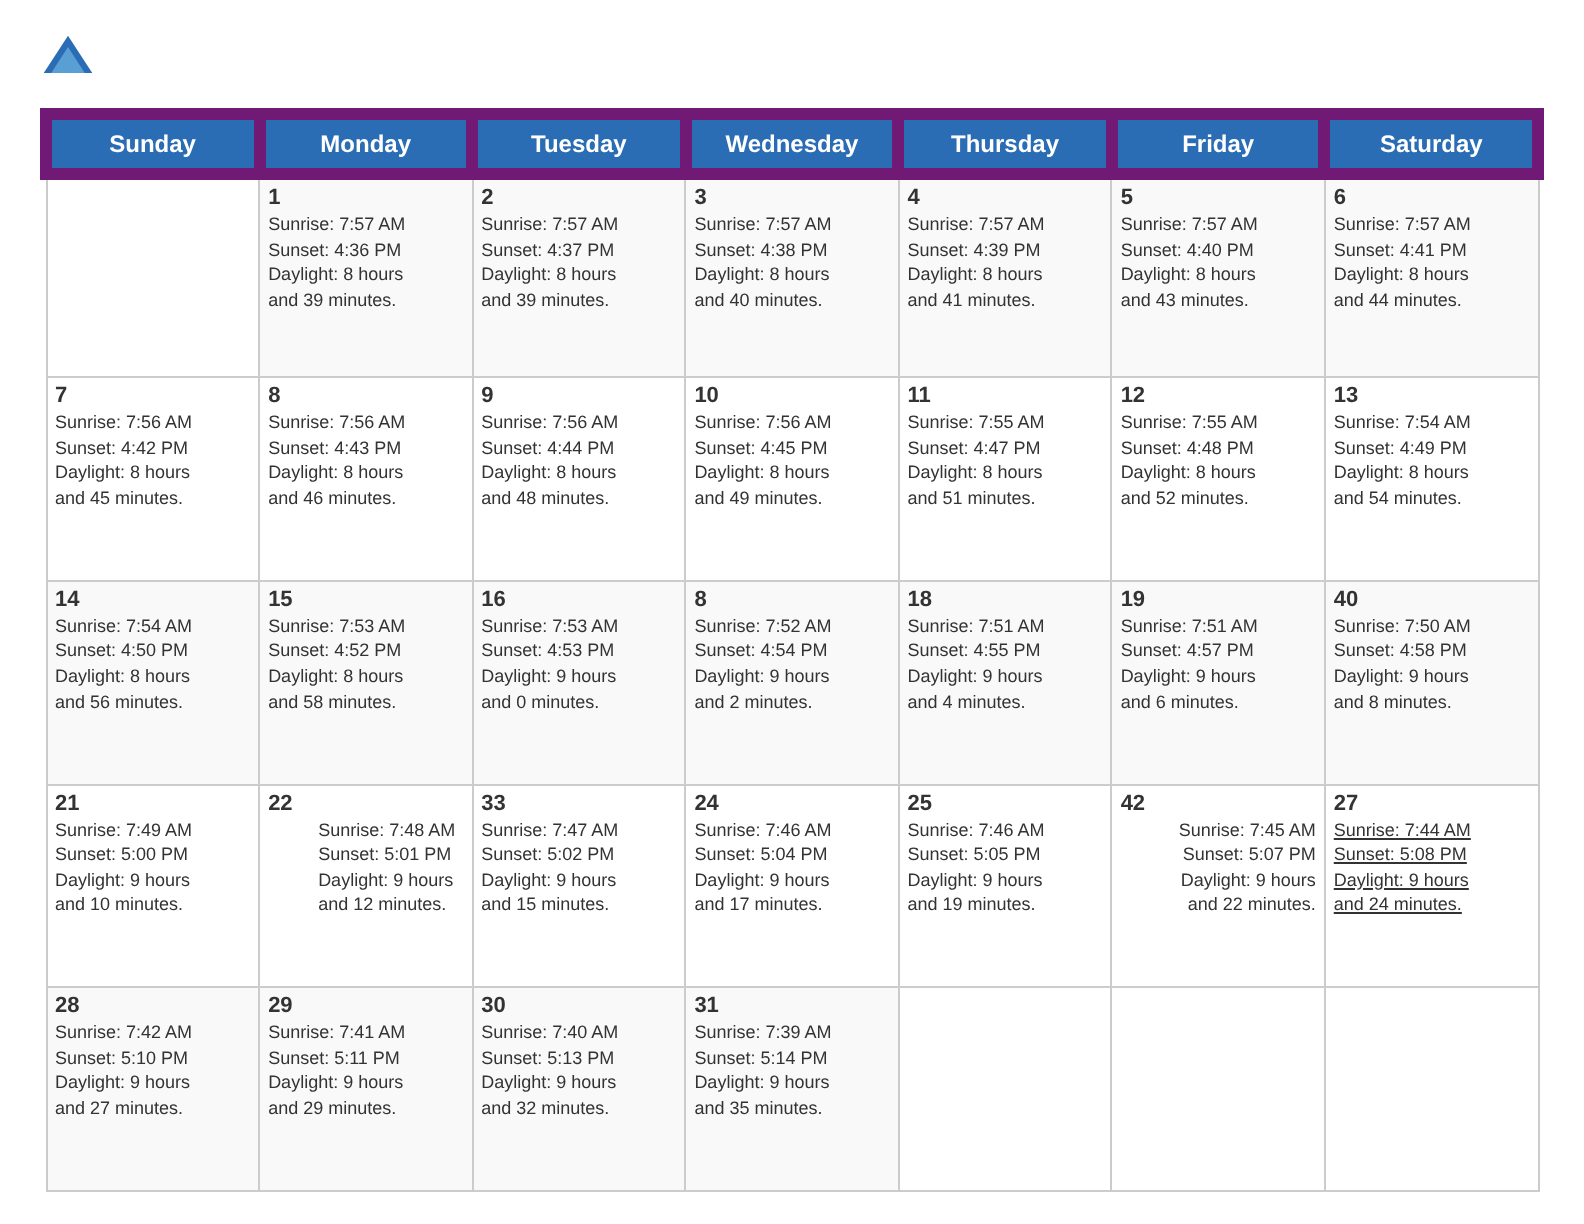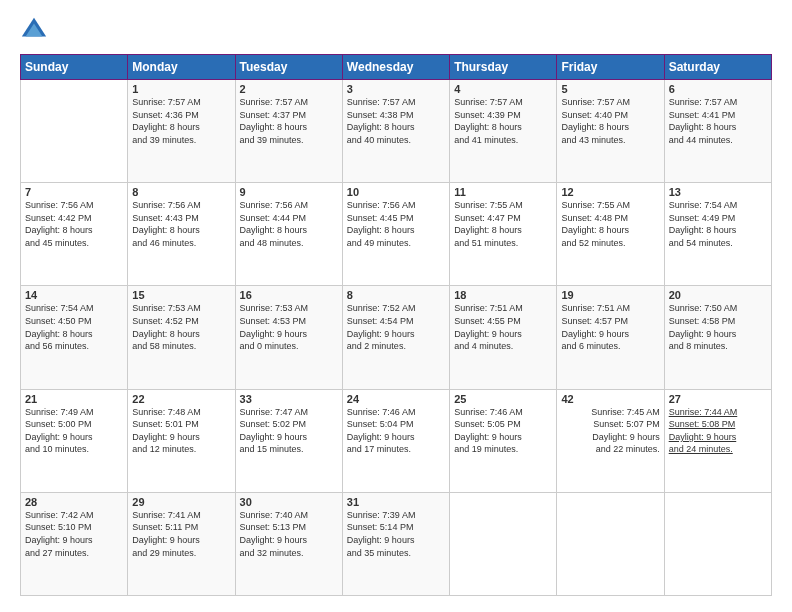--- a/index.html
+++ b/index.html
@@ -65,22 +65,22 @@
       border-collapse: collapse;
       width: 100%;
       table-layout: fixed;
     }
     .calendar thead tr th {
       background-color: #2a6db5;
       color: #fff;
       font-size: 12px;
       font-weight: bold;
       padding: 5px 4px;
-      text-align: left;
-      border: 1px solid #701a75;
+      text-align: center;
+      border: 6px solid #701a75;
     }
     .calendar tbody tr td {
       border: 1px solid #ccc;
       vertical-align: top;
       padding: 3px 4px;
       font-size: 9.5px;
       color: #333;
       height: 88px;
       background: #fff;
     }
@@ -270,38 +270,38 @@
 and 4 minutes.</div>
           </td>
           <td>
             <span class="day-number">19</span>
             <div class="day-info" style="white-space: pre-line;">Sunrise: 7:51 AM
 Sunset: 4:57 PM
 Daylight: 9 hours
 and 6 minutes.</div>
           </td>
           <td>
-            <span class="day-number">20</span>
+            <span class="day-number">40</span>
             <div class="day-info" style="white-space: pre-line;">Sunrise: 7:50 AM
 Sunset: 4:58 PM
 Daylight: 9 hours
 and 8 minutes.</div>
           </td>
         </tr>
         <tr>
           <td>
             <span class="day-number">21</span>
             <div class="day-info" style="white-space: pre-line;">Sunrise: 7:49 AM
 Sunset: 5:00 PM
 Daylight: 9 hours
 and 10 minutes.</div>
           </td>
           <td>
             <span class="day-number">22</span>
-            <div class="day-info" style="white-space: pre-line;">Sunrise: 7:48 AM
+            <div class="day-info" style="white-space: pre-line; margin-left: 25px;">Sunrise: 7:48 AM
 Sunset: 5:01 PM
 Daylight: 9 hours
 and 12 minutes.</div>
           </td>
           <td>
             <span class="day-number">33</span>
             <div class="day-info" style="white-space: pre-line;">Sunrise: 7:47 AM
 Sunset: 5:02 PM
 Daylight: 9 hours
 and 15 minutes.</div>

